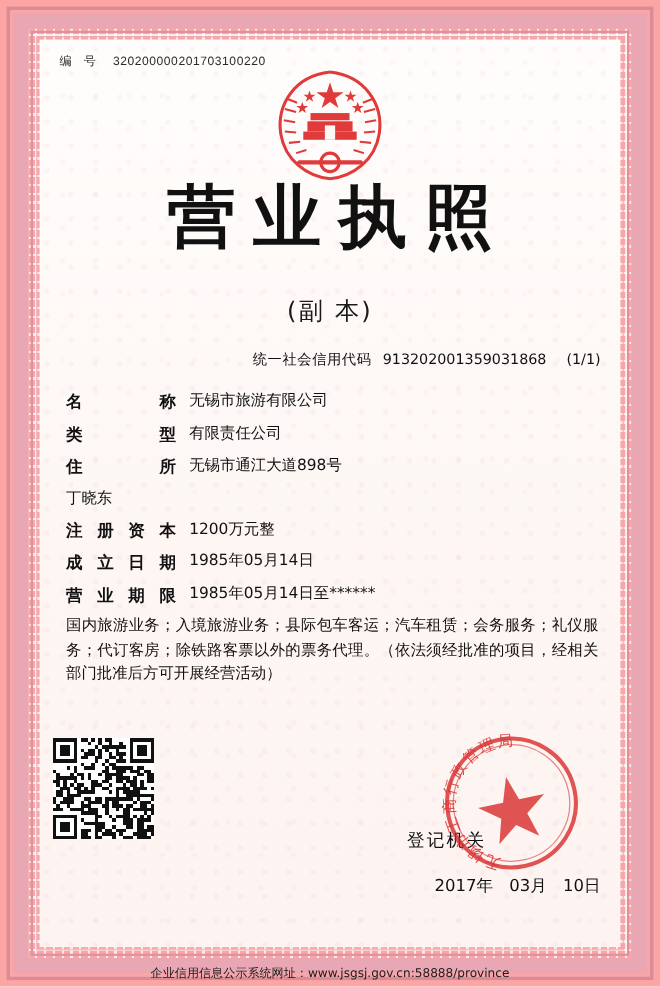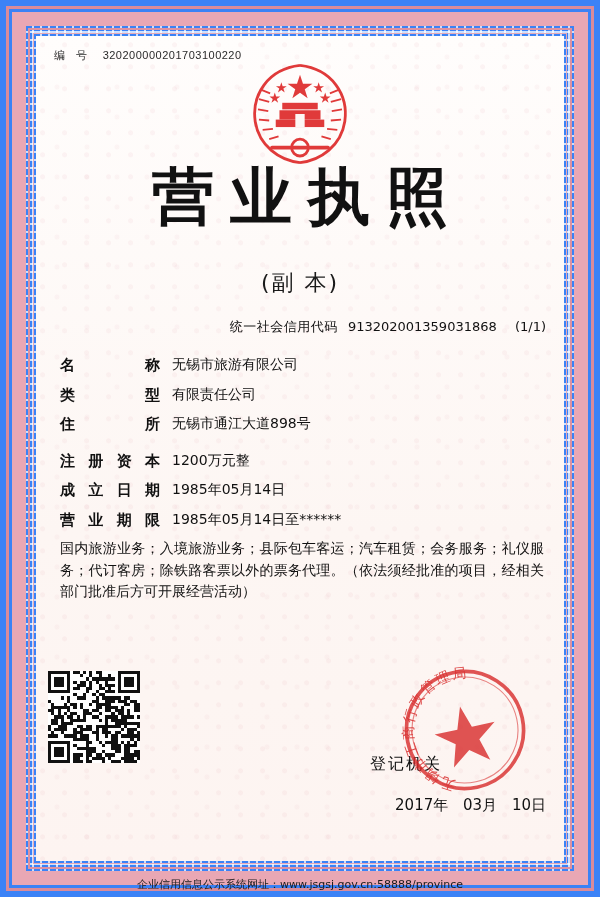--- a/index.html
+++ b/index.html
@@ -10,21 +10,21 @@
   body {
     width: 600px;
     height: 897px;
     font-family: "Liberation Sans", sans-serif;
     overflow: hidden;
   }
   .license {
     position: relative;
     width: 600px;
     height: 897px;
-    background: #3b82f6;
+    background: #fca5a5;
     box-sizing: border-box;
   }
   
   .border-outer {
     position: absolute;
     left: 6px; top: 6px; right: 6px; bottom: 6px;
     border: 3px solid #d98b9a;
     box-sizing: border-box;
   }
   .border-pattern {
@@ -294,20 +294,21 @@
       </div>
       <div class="field-row">
         <div class="field-label">类型</div>
         <div class="field-value">有限责任公司</div>
       </div>
       <div class="field-row">
         <div class="field-label">住所</div>
         <div class="field-value">无锡市通江大道898号</div>
       </div>
       <div class="field-row">
+        <div class="field-value">丁晓东</div>
       </div>
       <div class="field-row">
         <div class="field-label">注册资本</div>
         <div class="field-value">1200万元整</div>
       </div>
       <div class="field-row">
         <div class="field-label">成立日期</div>
         <div class="field-value">1985年05月14日</div>
       </div>
       <div class="field-row">

